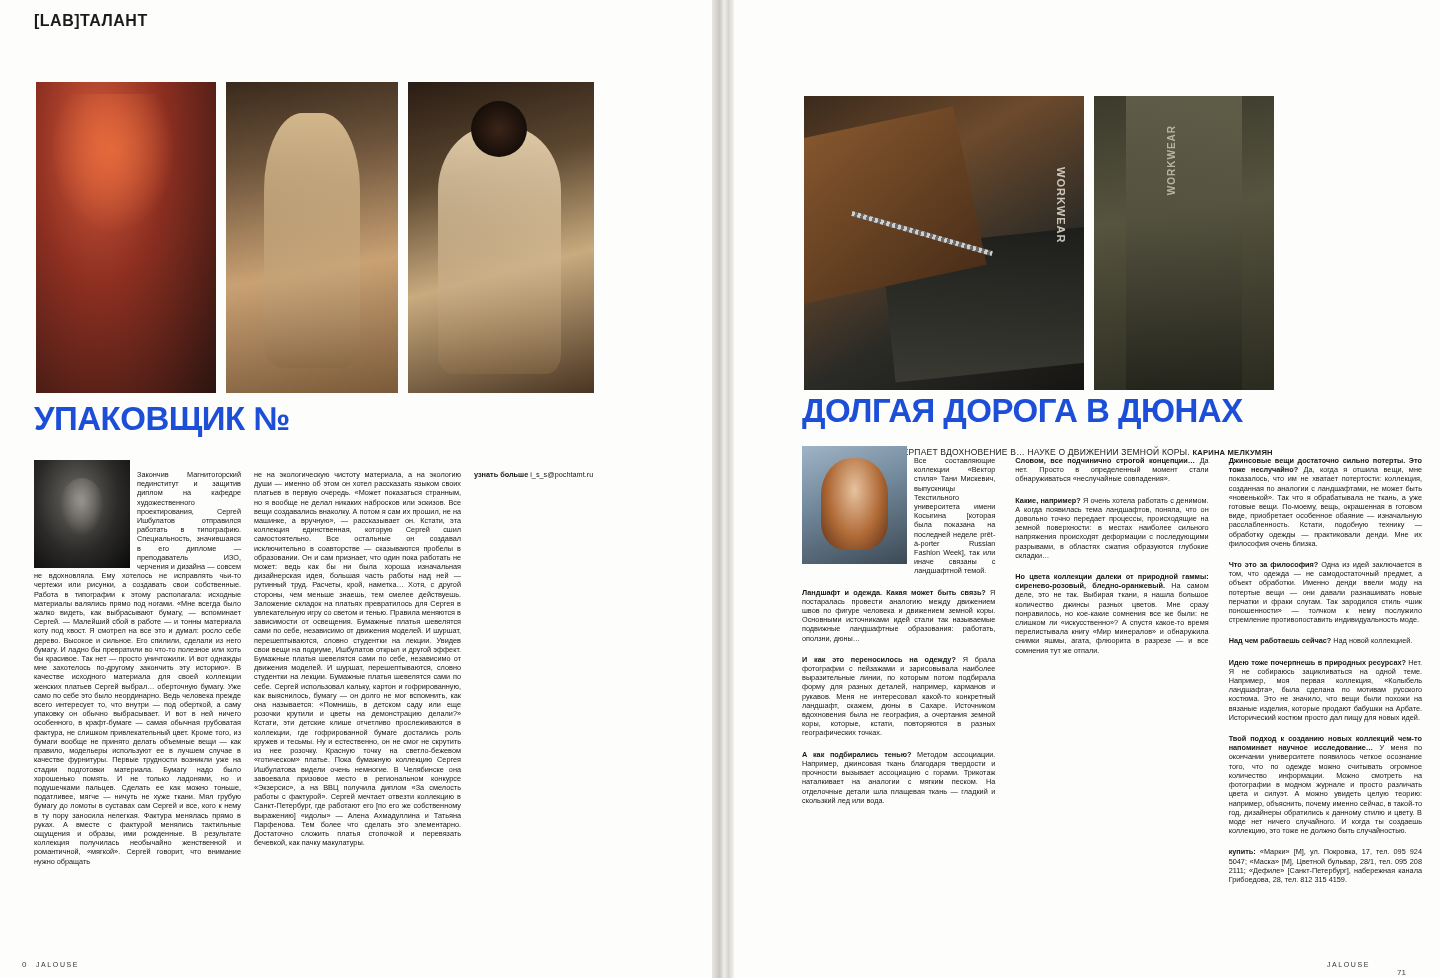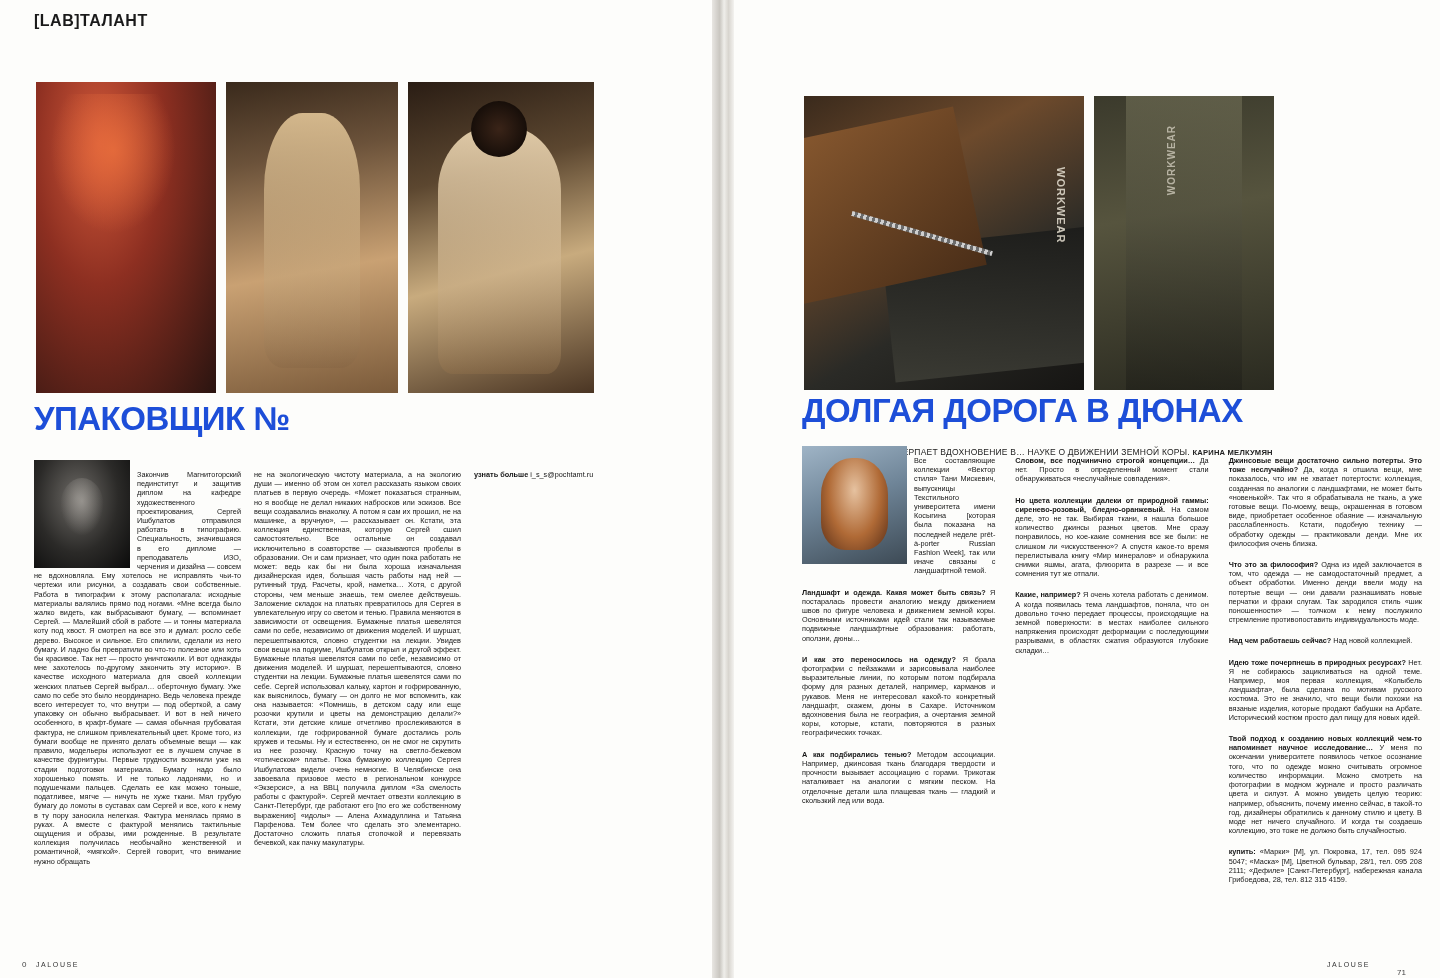--- a/index.html
+++ b/index.html
@@ -181,24 +181,24 @@
            <span>Я постаралась провести аналогию между движением швов по фигуре человека и движением земной коры. Основными источниками идей стали так называемые подвижные ландшафтные образования: работать, оползни, дюны…</span></p>
         <p><span class="bold">И как это переносилось на одежду?</span>
            <span>Я брала фотографии с пейзажами и зарисовывала наиболее выразительные линии, по которым потом подбирала форму для разных деталей, например, карманов и рукавов. Меня не интересовал какой-то конкретный ландшафт, скажем, дюны в Сахаре. Источником вдохновения была не география, а очертания земной коры, которые, кстати, повторяются в разных географических точках.</span></p>
         <p><span class="bold">А как подбирались тенью?</span>
            <span>Методом ассоциации. Например, джинсовая ткань благодаря твердости и прочности вызывает ассоциацию с горами. Трикотаж наталкивает на аналогии с мягким песком. На отделочные детали шла плащевая ткань — гладкий и скользкий лед или вода.</span></p>
       </div>
 
       <div class="col col-r2">
         <p><span class="bold">Словом, все подчинично строгой концепции…</span>
            <span>Да нет. Просто в определенный момент стали обнаруживаться «неслучайные совпадения».</span></p>
+        <p><span class="bold">Какие, например?</span>
+           <span>Я очень хотела работать с денимом. А когда появилась тема ландшафтов, поняла, что он довольно точно передает процессы, происходящие на земной поверхности: в местах наиболее сильного напряжения происходят деформации с последующими разрывами, в областях сжатия образуются глубокие складки…</span></p>
         <p><span class="bold">Но цвета коллекции далеки от природной гаммы: сиренево-розовый, бледно-оранжевый.</span>
            <span>На самом деле, это не так. Выбирая ткани, я нашла большое количество джинсы разных цветов. Мне сразу понравилось, но кое-какие сомнения все же были: не слишком ли «искусственно»? А спустя какое-то время перелистывала книгу «Мир минералов» и обнаружила снимки яшмы, агата, флюорита в разрезе — и все сомнения тут же отпали.</span></p>
-        <p><span class="bold">Какие, например?</span>
-           <span>Я очень хотела работать с денимом. А когда появилась тема ландшафтов, поняла, что он довольно точно передает процессы, происходящие на земной поверхности: в местах наиболее сильного напряжения происходят деформации с последующими разрывами, в областях сжатия образуются глубокие складки…</span></p>
       </div>
 
       <div class="col col-r3">
         <p><span class="bold">Джинсовые вещи достаточно сильно потерты. Это тоже неслучайно?</span>
            <span>Да, когда я отшила вещи, мне показалось, что им не хватает потертости: коллекция, созданная по аналогии с ландшафтами, не может быть «новенькой». Так что я обрабатывала не ткань, а уже готовые вещи. По-моему, вещь, окрашенная в готовом виде, приобретает особенное обаяние — изначальную расслабленность. Кстати, подобную технику — обработку одежды — практиковали денди. Мне их философия очень близка.</span></p>
         <p><span class="bold">Что это за философия?</span>
            <span>Одна из идей заключается в том, что одежда — не самодостаточный предмет, а объект обработки. Именно денди ввели моду на потертые вещи — они давали разнашивать новые перчатки и фраки слугам. Так зародился стиль «шик поношенности» — толчком к нему послужило стремление противопоставить индивидуальность моде.</span></p>
         <p><span class="bold">Над чем работаешь сейчас?</span>
            <span>Над новой коллекцией.</span></p>
         <p><span class="bold">Идею тоже почерпнешь в природных ресурсах?</span>

